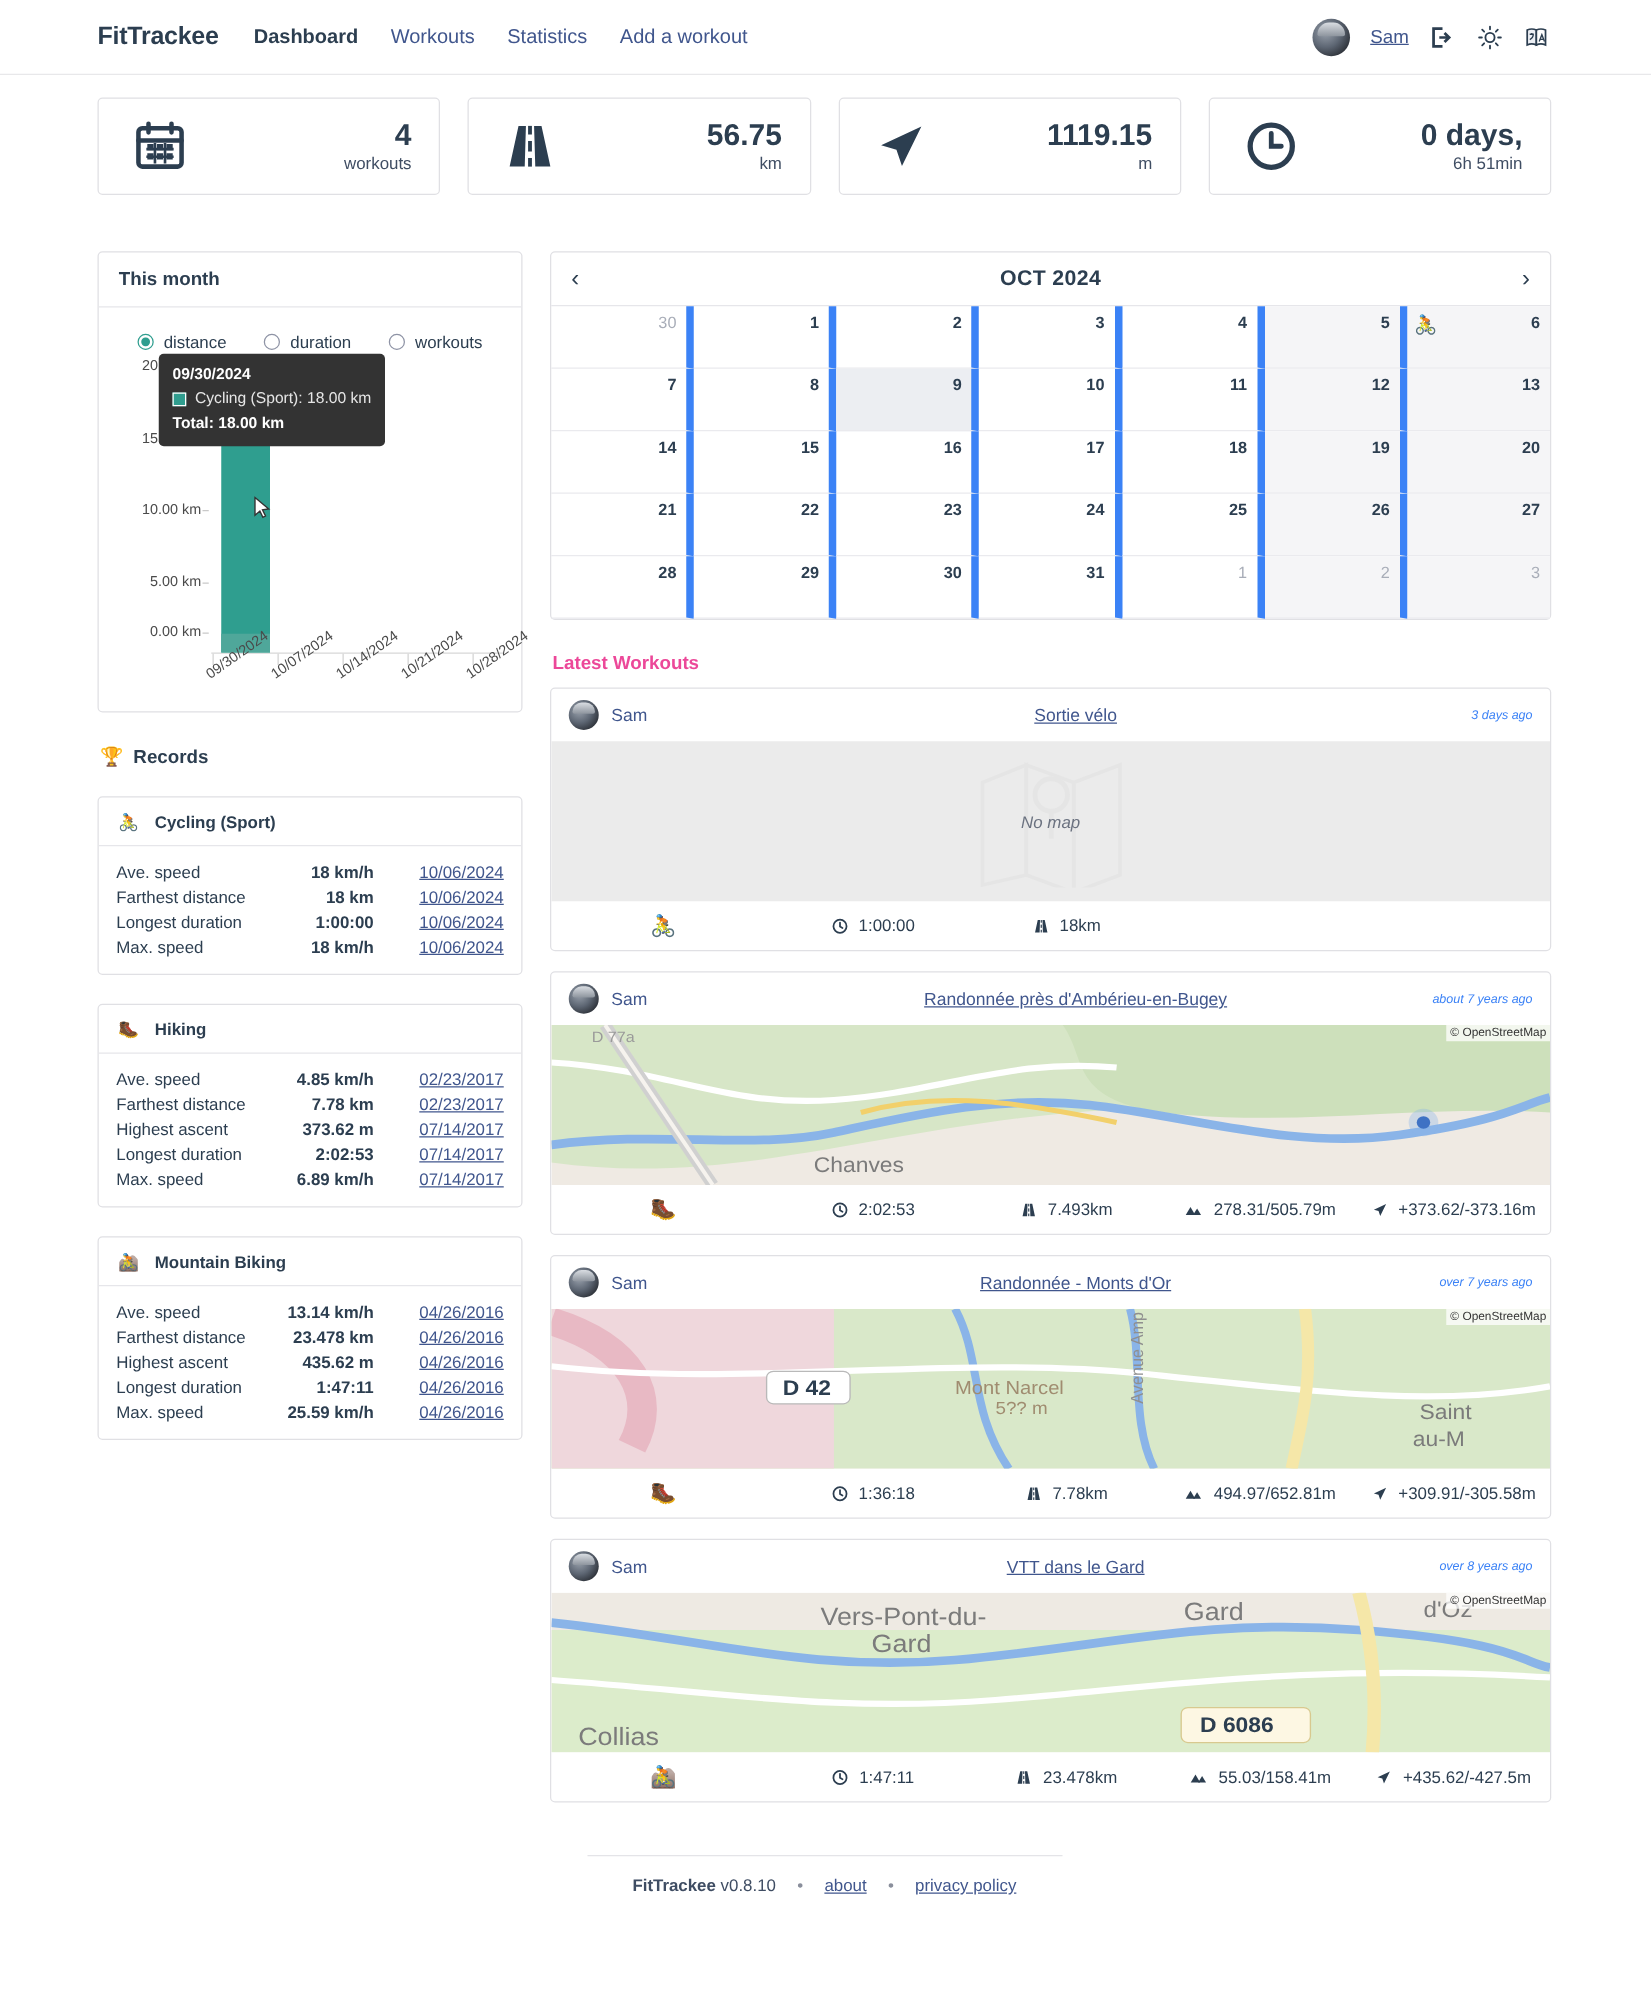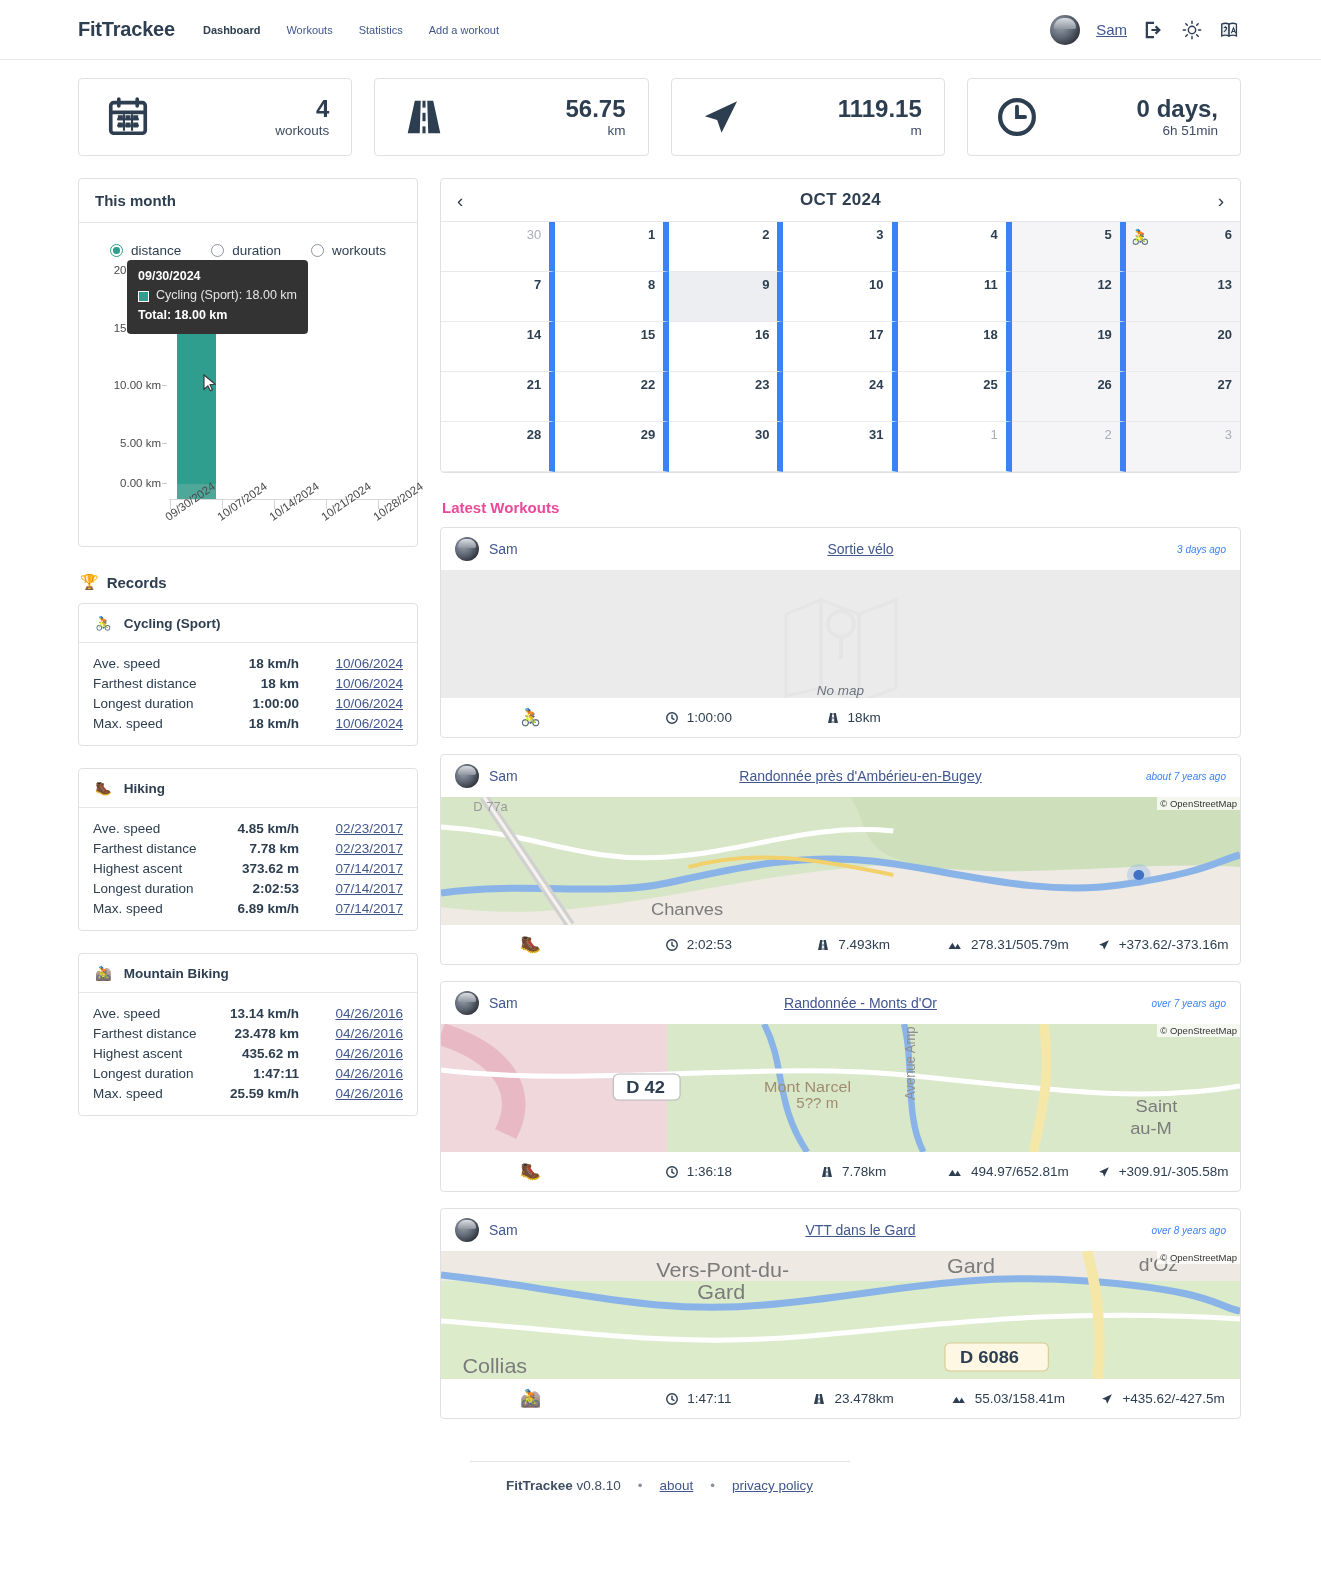--- a/index.html
+++ b/index.html
@@ -20,21 +20,21 @@
   }
   .brand {
     font-size: 20px;
     font-weight: bold;
     color: #2c3e50;
     letter-spacing: -0.2px;
     margin-right: 28px;
   }
   .nav { display: flex; align-items: center; gap: 26px; }
   .nav a {
-    font-size: 11px;
+    font-size: 16px;
     color: #40568d;
     text-decoration: none;
   }
   .nav a.active { color: #2c3e50; font-weight: bold; }
   .topbar-right {
     margin-left: auto;
     display: flex;
     align-items: center;
     gap: 16px;
   }
@@ -65,21 +65,21 @@
   }
   .stat-icon { width: 46px; height: 46px; flex: none; color: #2c3e50; }
   .stat-text { margin-left: auto; text-align: right; line-height: 1.15; }
   .stat-value { font-size: 24px; font-weight: bold; color: #2c3e50; }
   .stat-unit { font-size: 13.5px; color: #3f4d63; }
 
   .cols { display: flex; gap: 22px; margin-top: 22px; align-items: flex-start; }
   .left-col { width: 340px; flex: none; }
   .right-col { flex: 1; }
 
-  .card { border: 1px solid #e0e0e4; border-radius: 4px; background: #fff; }
+  .card { border: 1px solid #e0e0e4; border-radius: 4px; background: #fff; margin-top: 23px; }
   .card-head {
     padding: 13px 16px;
     border-bottom: 1px solid #e6e6ea;
     font-weight: bold;
     font-size: 15px;
     color: #2c3e50;
   }
   
   .chart-body { padding: 16px 10px 14px 10px; position: relative; }
   .radios { display: flex; justify-content: space-around; padding: 4px 6px 12px; align-items: center; }
@@ -182,21 +182,21 @@
     background: radial-gradient(circle at 35% 35%, #9aa2ad 0%, #5d6673 45%, #2b2f36 80%);
     position: relative; overflow: hidden; flex:none;
   }
   .w-av::after{content:""; position:absolute; left:3px; top:2px; width:18px; height:9px;
     background:linear-gradient(180deg,#d9dde2,#8e959e); border-radius:9px 9px 2px 2px;}
   .w-name { font-size: 14px; color: #40568d; }
   .w-title { flex: 1; text-align: center; color: #40568d; text-decoration: underline; font-size: 14px; }
   .w-ago { width: 170px; text-align: right; font-size: 10px; font-style: italic; color: #3b82f6; }
   .w-map { height: 128px; position: relative; overflow: hidden; }
   .w-nomap {
-    height: 128px; background: #ebebeb; display: flex; align-items: flex-end; justify-content: center;
+    height: 128px; background: #ebebeb; display: flex; align-items: center; justify-content: center;
     position: relative;
   }
   .w-nomap span { font-size: 13.5px; font-style: italic; color: #6b7280; position: relative; z-index: 2;}
   .osm {
     position: absolute; right: 0; top: 0; font-size: 9.5px; color: #333;
     background: rgba(255,255,255,.75); padding: 1px 3px; z-index: 3;
   }
   .w-foot { display: flex; align-items: center; padding: 9px 0; }
   .w-sport { width: 180px; text-align: center; font-size: 17px; }
   .w-stat { flex: 1; display: flex; align-items: center; justify-content: center; gap: 8px; font-size: 13.5px; color: #2c3e50; }

